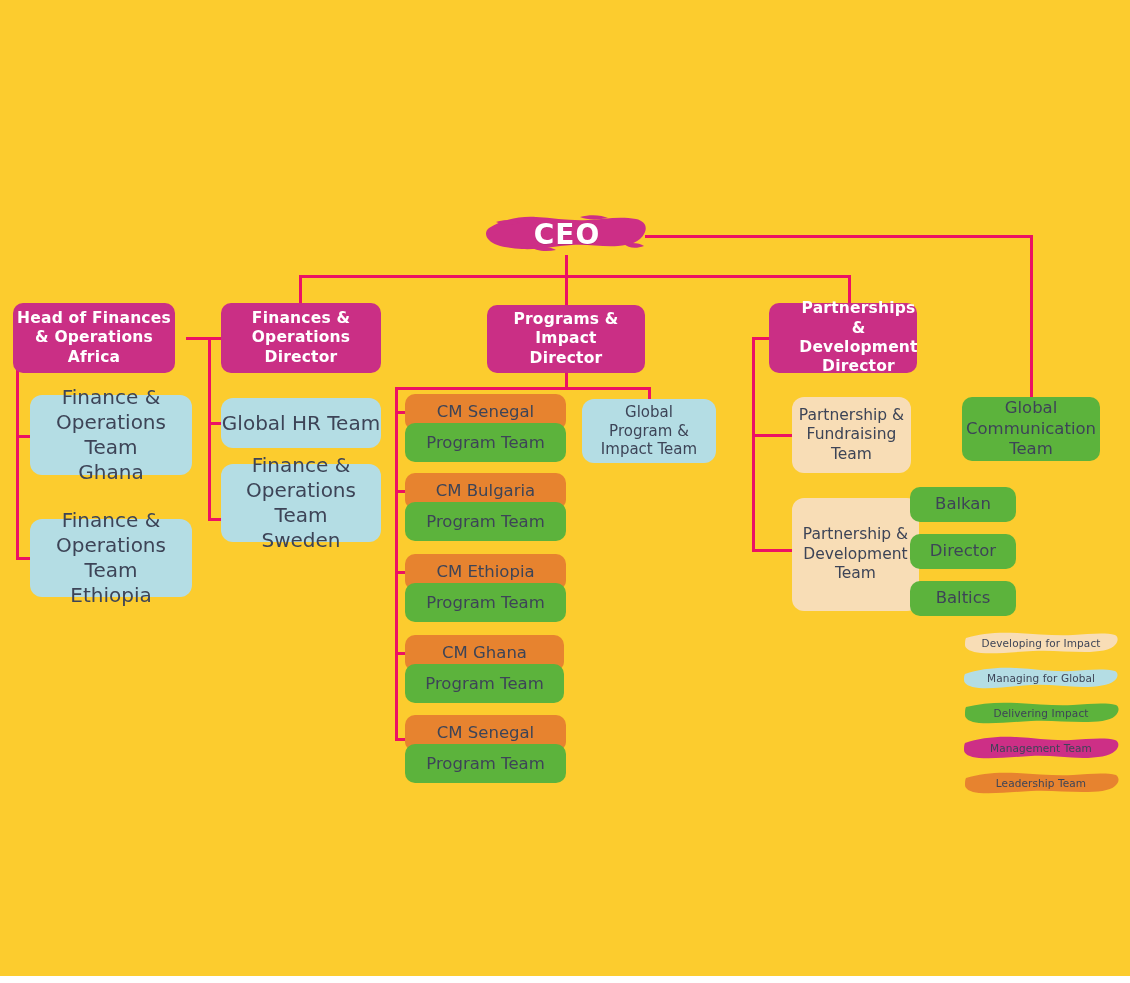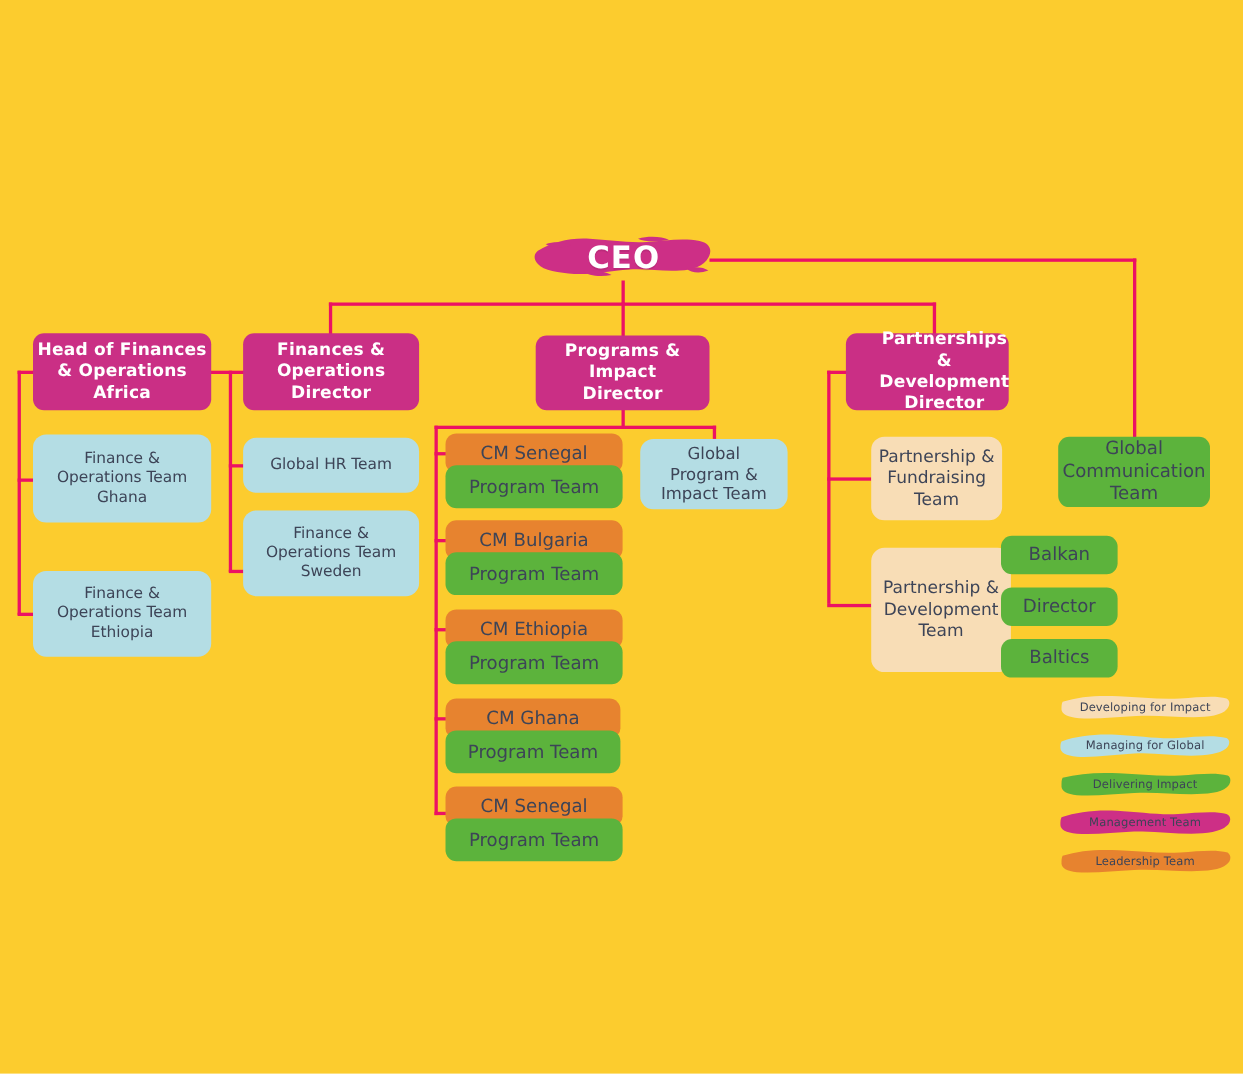--- a/index.html
+++ b/index.html
@@ -30,21 +30,21 @@
     background:#ca2f85;
     color:#ffffff;
     font-weight:bold;
     border-radius:10px;
     font-size:15.5px;
     letter-spacing:.2px;
   }
   .manage{          
     background:#b4dde4;
     border-radius:12px;
-    font-size:14px;
+    font-size:20px;
   }
   .deliver{         
     background:#5cb33c;
     border-radius:10px;
     font-size:16.5px;
   }
   .develop{         
     background:#f8ddb6;
     border-radius:12px;
     font-size:15.5px;
@@ -163,21 +163,21 @@
         C161,10 164,16 160,23 C156,31 146,34 134,35 C118,36 104,33 88,34
         C70,35 54,39 38,38 C24,37 10,35 5,29 C1,25 1,20 5,17 Z"></path>
       <path fill="#cd2f86" d="M12,11 C20,8 30,9 36,12 C30,14 20,15 12,11 Z"></path>
       <path fill="#cd2f86" d="M140,33 C148,31 156,32 160,35 C152,38 144,37 140,33 Z"></path>
       <path fill="#cd2f86" d="M46,35 C56,34 66,36 72,39 C62,41 50,40 46,35 Z"></path>
       <path fill="#cd2f86" d="M96,6 C106,3 118,4 124,7 C114,9 102,9 96,6 Z"></path>
     </svg>
     <div id="ceo-label">CEO</div>
   </div>
 
-  <div class="node mgmt" style="left:30px;top:303px;width:162px;height:70px;">
+  <div class="node mgmt" style="left:13px;top:303px;width:162px;height:70px;">
     <span>Head of Finances<br>&amp; Operations<br>Africa</span>
   </div>
 
   <div class="node mgmt" style="left:221px;top:303px;width:160px;height:70px;">
     <span>Finances &amp;<br>Operations<br>Director</span>
   </div>
 
   <div class="node mgmt" style="left:487px;top:305px;width:158px;height:68px;">
     <span>Programs &amp;<br>Impact<br>Director</span>
   </div>

